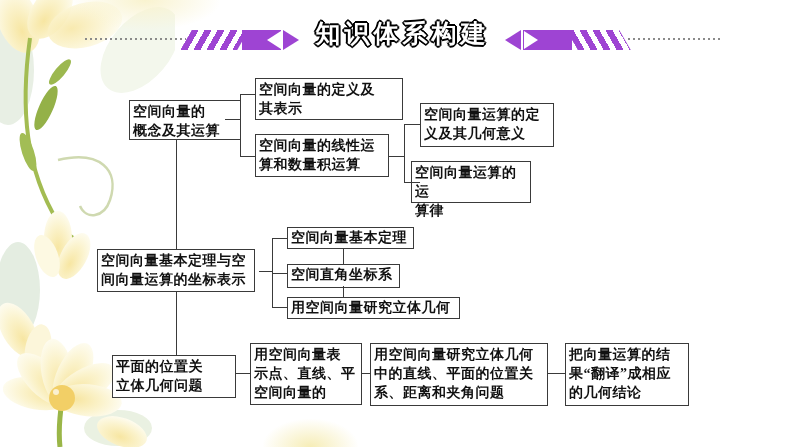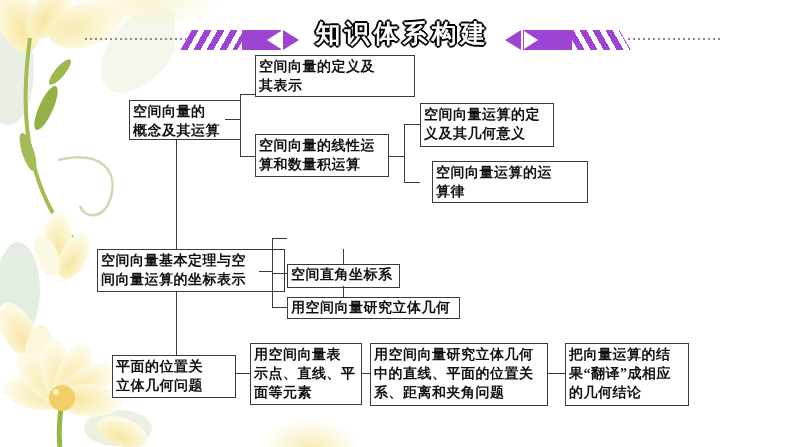--- a/index.html
+++ b/index.html
@@ -99,37 +99,38 @@
     <div class="block r"></div>
     <span class="tri notch-r"></span>
     <div class="stripes r"></div>
     <div class="dotted r"></div>
   </div>
 
   <div class="diagram">
 
     <div class="node" style="left:129px;top:100px;width:112px;height:40px">空间向量的
 概念及其运算</div>
-    <div class="node" style="left:255px;top:55px;width:160px;height:42px">空间向量的定义及
+    <div class="node" style="left:255px;top:78px;width:148px;height:42px">空间向量的定义及
 其表示</div>
     <div class="node" style="left:255px;top:134px;width:134px;height:43px">空间向量的线性运
 算和数量积运算</div>
     <div class="node" style="left:420px;top:103px;width:134px;height:44px">空间向量运算的定
 义及其几何意义</div>
-    <div class="node" style="left:432px;top:161px;width:156px;height:42px">空间向量运算的运
+    <div class="node" style="left:411px;top:161px;width:120px;height:42px">空间向量运算的运
 算律</div>
-    <div class="node" style="left:97px;top:249px;width:188px;height:43px">空间向量基本定理与空
+    <div class="node" style="left:97px;top:249px;width:158px;height:43px">空间向量基本定理与空
 间向量运算的坐标表示</div>
+    <div class="node sl" style="left:287px;top:227px;width:127px;height:22px">空间向量基本定理</div>
     <div class="node sl" style="left:287px;top:264px;width:113px;height:24px">空间直角坐标系</div>
     <div class="node sl" style="left:287px;top:297px;width:173px;height:22px">用空间向量研究立体几何</div>
     <div class="node" style="left:112px;top:355px;width:124px;height:43px">平面的位置关
 立体几何问题</div>
     <div class="node" style="left:250px;top:343px;width:112px;height:62px">用空间向量表
 示点、直线、平
-面等元素</div>
+空间向量的</div>
     <div class="node" style="left:370px;top:343px;width:178px;height:63px">用空间向量研究立体几何
 中的直线、平面的位置关
 系、距离和夹角问题</div>
     <div class="node" style="left:565px;top:343px;width:124px;height:63px">把向量运算的结
 果“翻译”成相应
 的几何结论</div>
 
     <i class="ln" style="left:225px;top:119px;width:15px;height:1px"></i>
     <i class="ln" style="left:240px;top:94px;width:1px;height:63px"></i>
     <i class="ln" style="left:241px;top:94px;width:14px;height:1px"></i>

